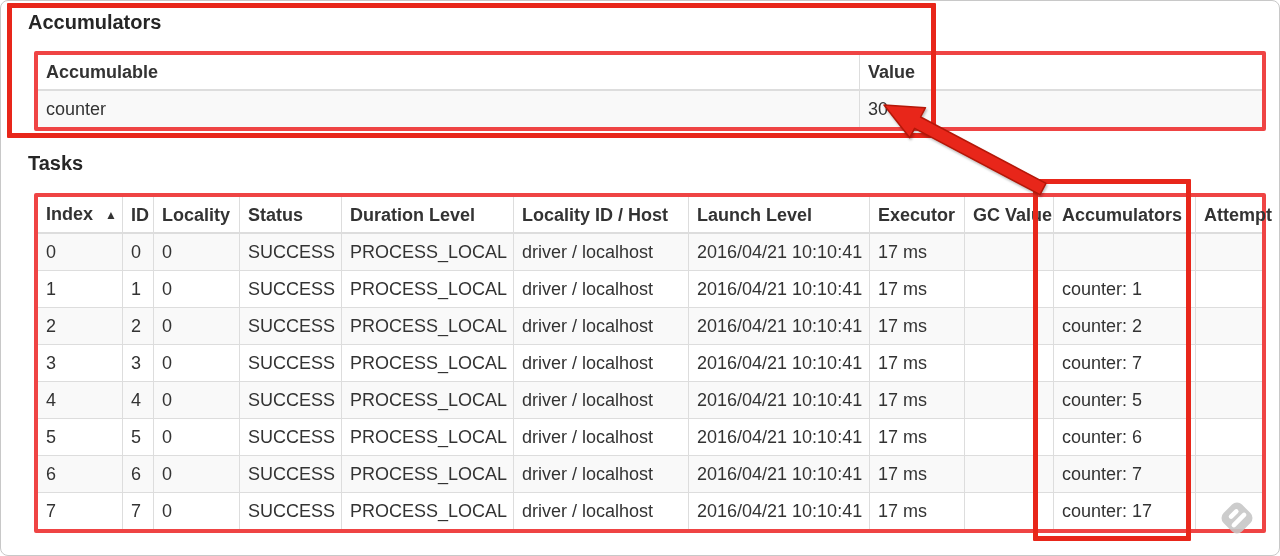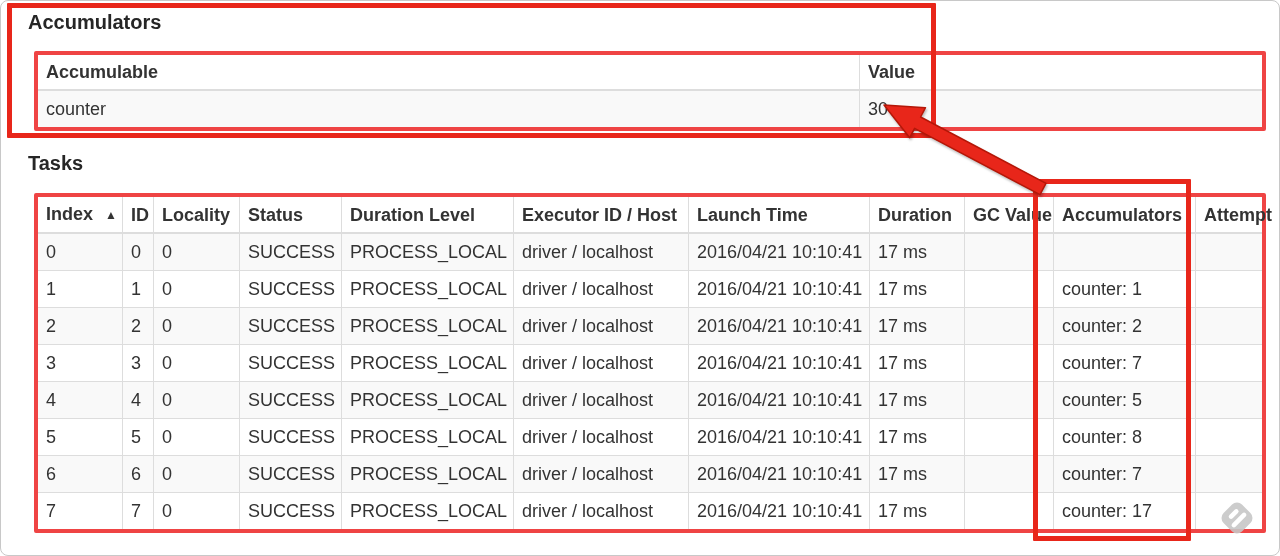--- a/index.html
+++ b/index.html
@@ -103,23 +103,23 @@
       <col style="width:142px">
         <col style="width:67px">
     </colgroup>
     <thead>
       <tr>
         <th><span>Index</span><span class="sort-icon">▲</span></th>
         <th>ID</th>
         <th>Locality</th>
         <th>Status</th>
         <th>Duration Level</th>
-        <th>Executor ID / Host</th>
-        <th>Launch Time</th>
-        <th>Duration</th>
+        <th>Locality ID / Host</th>
+        <th>Launch Level</th>
+        <th>Executor</th>
         <th>GC Value</th>
         <th>Accumulators</th>
         <th>Attempt</th>
       </tr>
     </thead>
     <tbody>
       <tr>
         <td>0</td>
         <td>0</td>
         <td>0</td>
@@ -187,21 +187,21 @@
       <tr>
         <td>5</td>
         <td>5</td>
         <td>0</td>
         <td>SUCCESS</td>
         <td>PROCESS_LOCAL</td>
         <td>driver / localhost</td>
         <td>2016/04/21 10:10:41</td>
         <td>17 ms</td>
         <td></td>
-        <td>counter: 8</td>
+        <td>counter: 6</td>
         <td></td>
       </tr>
       <tr>
         <td>6</td>
         <td>6</td>
         <td>0</td>
         <td>SUCCESS</td>
         <td>PROCESS_LOCAL</td>
         <td>driver / localhost</td>
         <td>2016/04/21 10:10:41</td>

